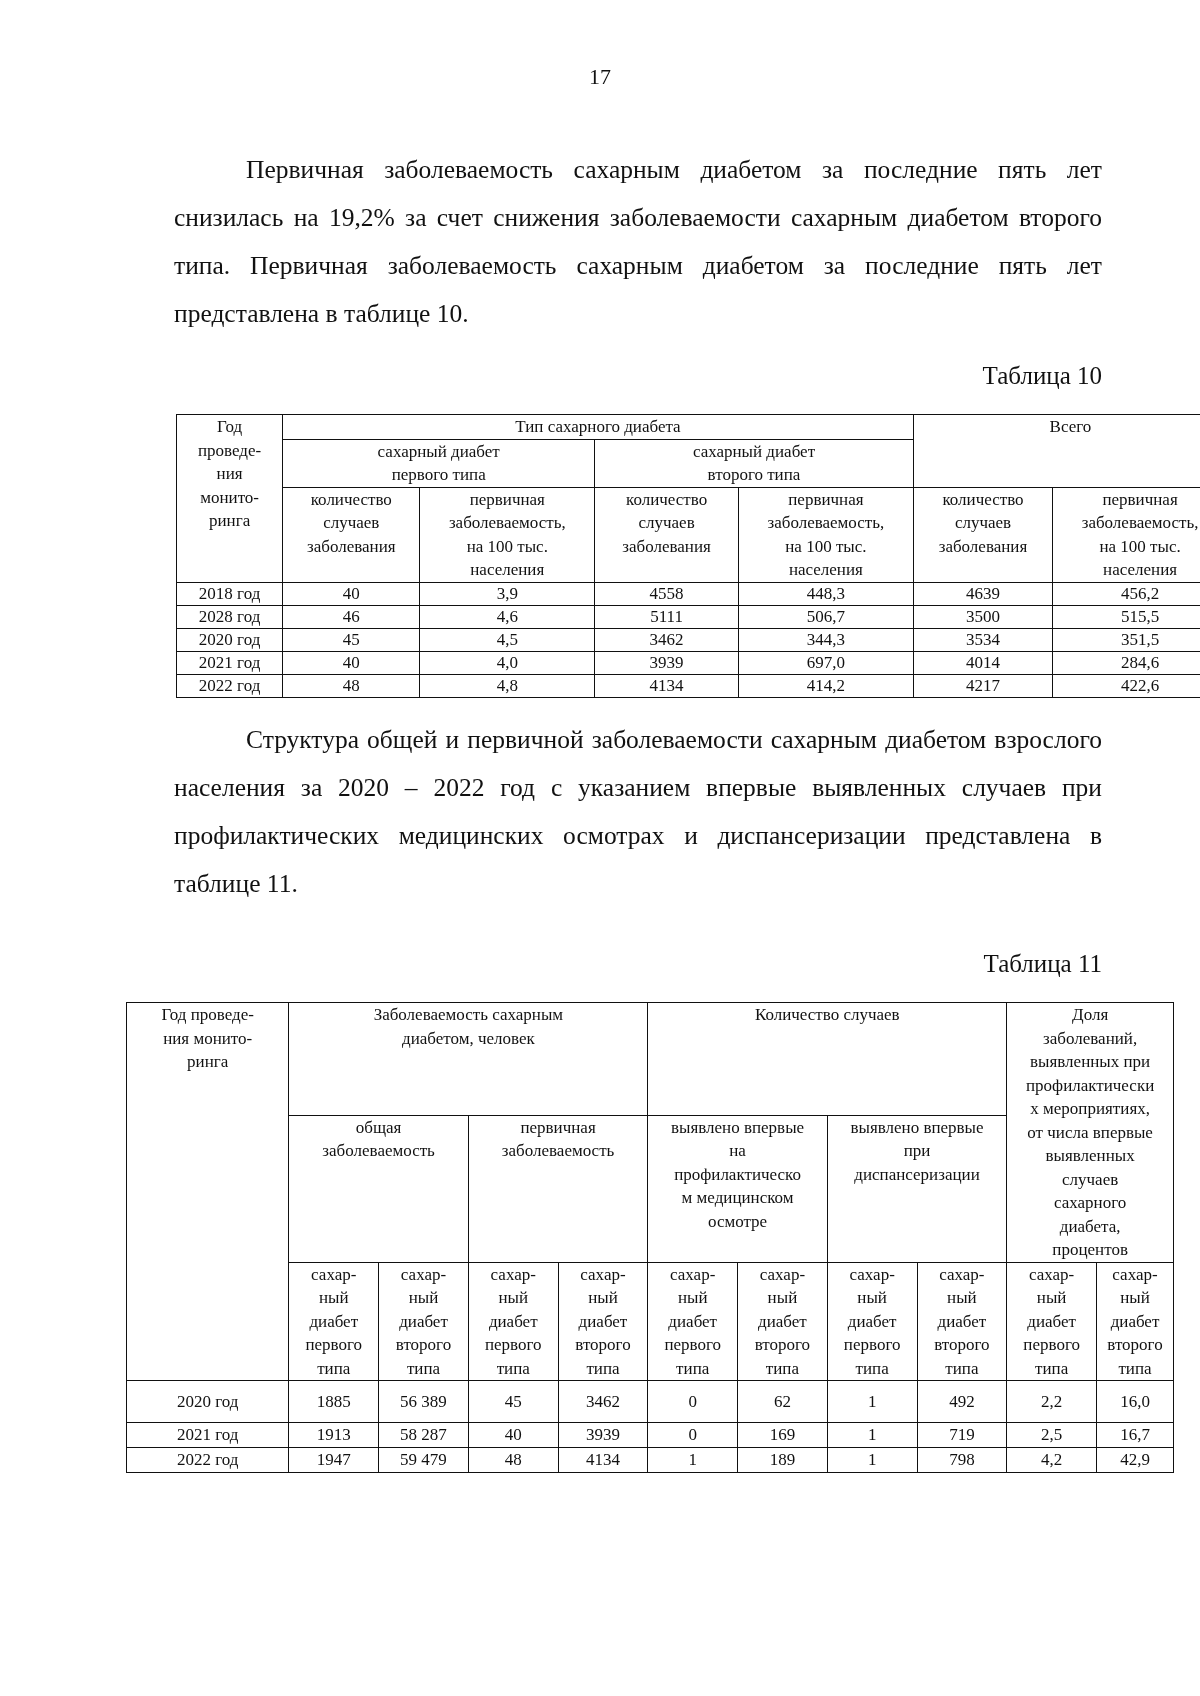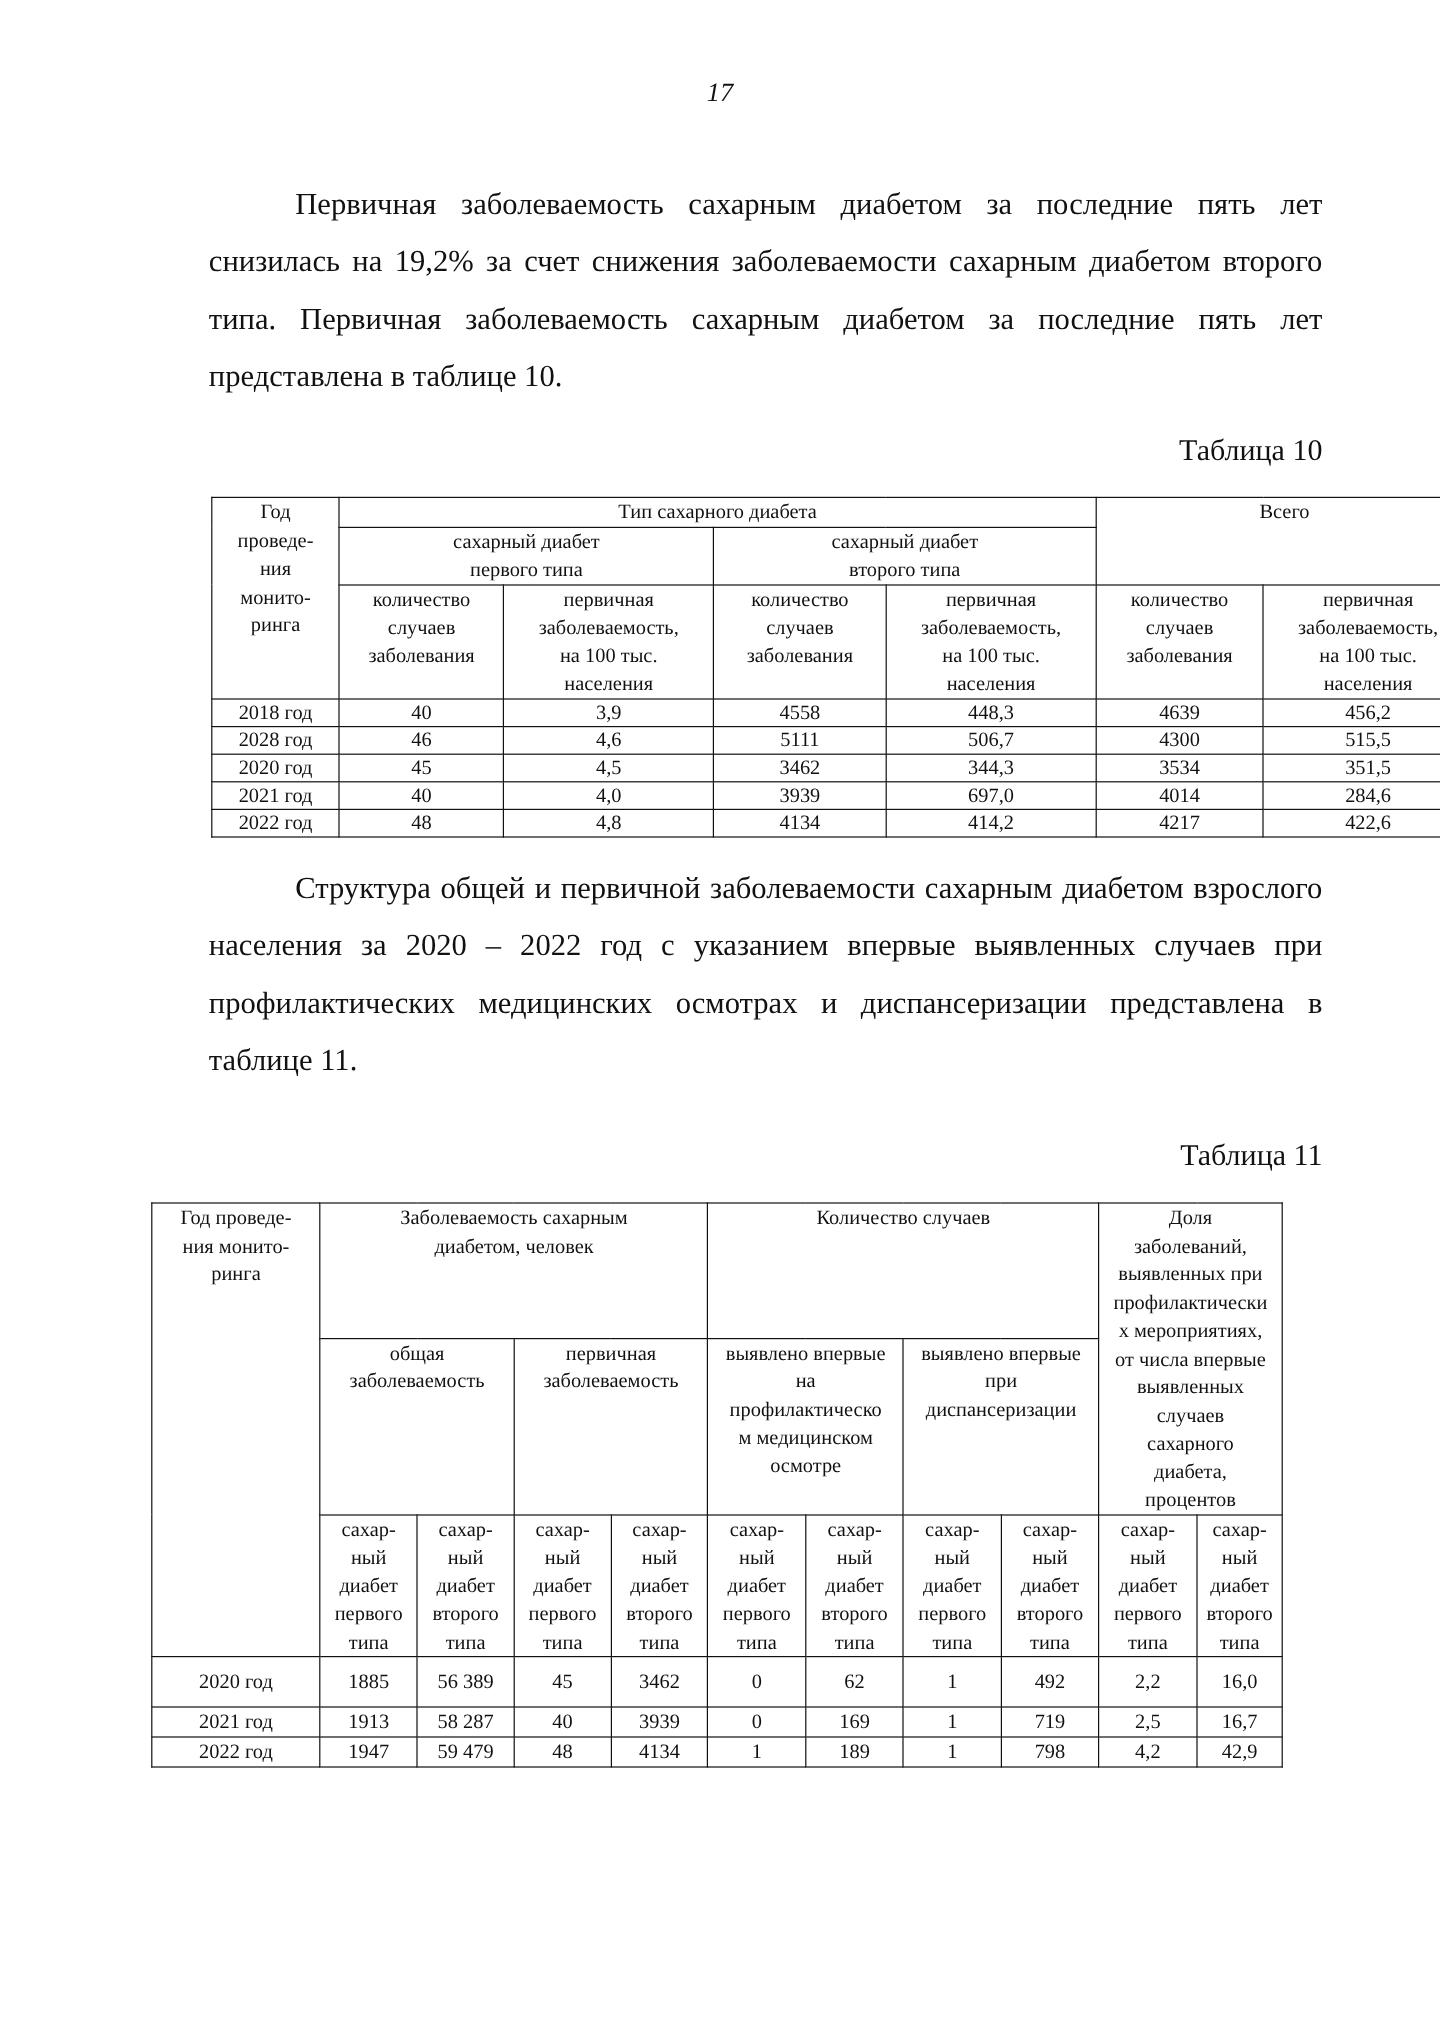--- a/index.html
+++ b/index.html
@@ -1,37 +1,37 @@
 <!DOCTYPE html>
 <html><head>
 <meta charset="utf-8">
 <style>
   html, body { margin: 0; padding: 0; background: #ffffff; }
   body {
     width: 1200px; height: 1696px; position: relative; overflow: hidden;
     font-family: "Liberation Serif", "DejaVu Serif", serif; color: #111;
   }
-  .page-number { position: absolute; top: 64px; left: 0; width: 1200px; text-align: center; font-size: 22px; font-style: italic; }
+  .page-number { position: absolute; top: 64px; left: 0; width: 1200px; text-align: center; font-size: 22px; }
   .para {
     position: absolute; left: 174px; width: 928px; font-size: 25.5px; line-height: 48px;
     text-align: justify; text-indent: 72px; margin: 0;
   }
   #p1 { top: 146px; }
   #p2 { top: 716px; }
   .tcap { position: absolute; right: 98px; font-size: 25px; }
   #cap10 { top: 362px; margin-left: 22px; }
   #cap11 { top: 950px; }
 
   table { position: absolute; border-collapse: collapse; font-family: "Liberation Serif", "DejaVu Serif", serif; }
   td { border: 1.5px solid #111; text-align: center; vertical-align: top; padding: 0 2px; }
 
   #t10 { left: 176px; top: 414px; width: 1052px; font-size: 17px; line-height: 23.5px; }
   #t10 td.num { vertical-align: middle; line-height: 22px; }
 
-  #t11 { left: 126px; top: 1002px; width: 943px; font-size: 17px; line-height: 23.5px; }
+  #t11 { left: 126px; top: 1002px; width: 1048px; font-size: 17px; line-height: 23.5px; }
   #t11 td.num { vertical-align: middle; }
   #t11 td.yr { vertical-align: middle; }
   .wrap { white-space: pre-line; }
 </style>
 </head>
 <body>
 
 <div class="page-number">17</div>
 
 <p class="para" id="p1">Первичная заболеваемость сахарным диабетом за последние пять лет снизилась на 19,2% за счет снижения заболеваемости сахарным диабетом второго типа. Первичная заболеваемость сахарным диабетом за последние пять лет представлена в таблице 10.</p>
@@ -95,21 +95,21 @@
     <td class="num">448,3</td>
     <td class="num">4639</td>
     <td class="num">456,2</td>
   </tr>
   <tr>
     <td class="num">2028 год</td>
     <td class="num">46</td>
     <td class="num">4,6</td>
     <td class="num">5111</td>
     <td class="num">506,7</td>
-    <td class="num">4300</td>
+    <td class="num">3500</td>
     <td class="num">515,5</td>
   </tr>
   <tr>
     <td class="num">2020 год</td>
     <td class="num">45</td>
     <td class="num">4,5</td>
     <td class="num">3462</td>
     <td class="num">344,3</td>
     <td class="num">3534</td>
     <td class="num">351,5</td>

